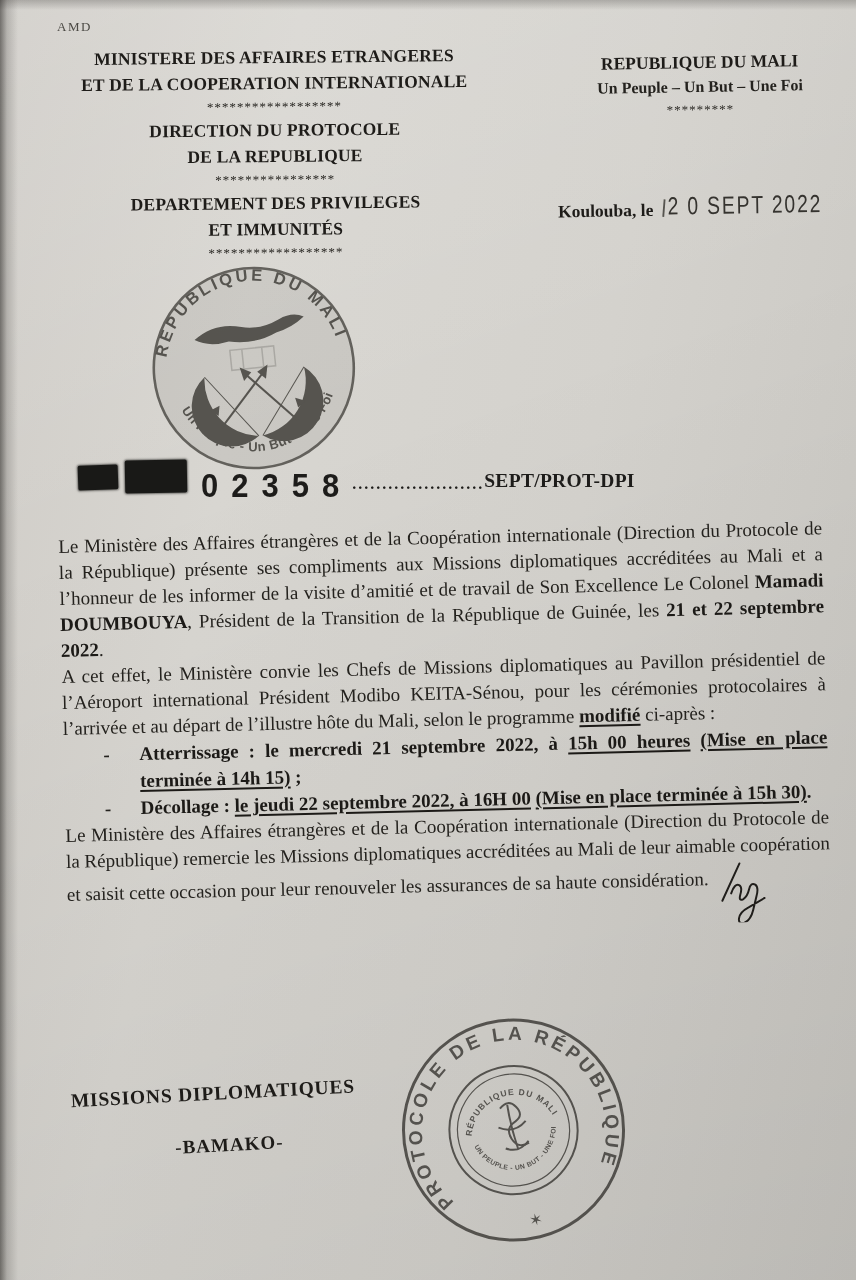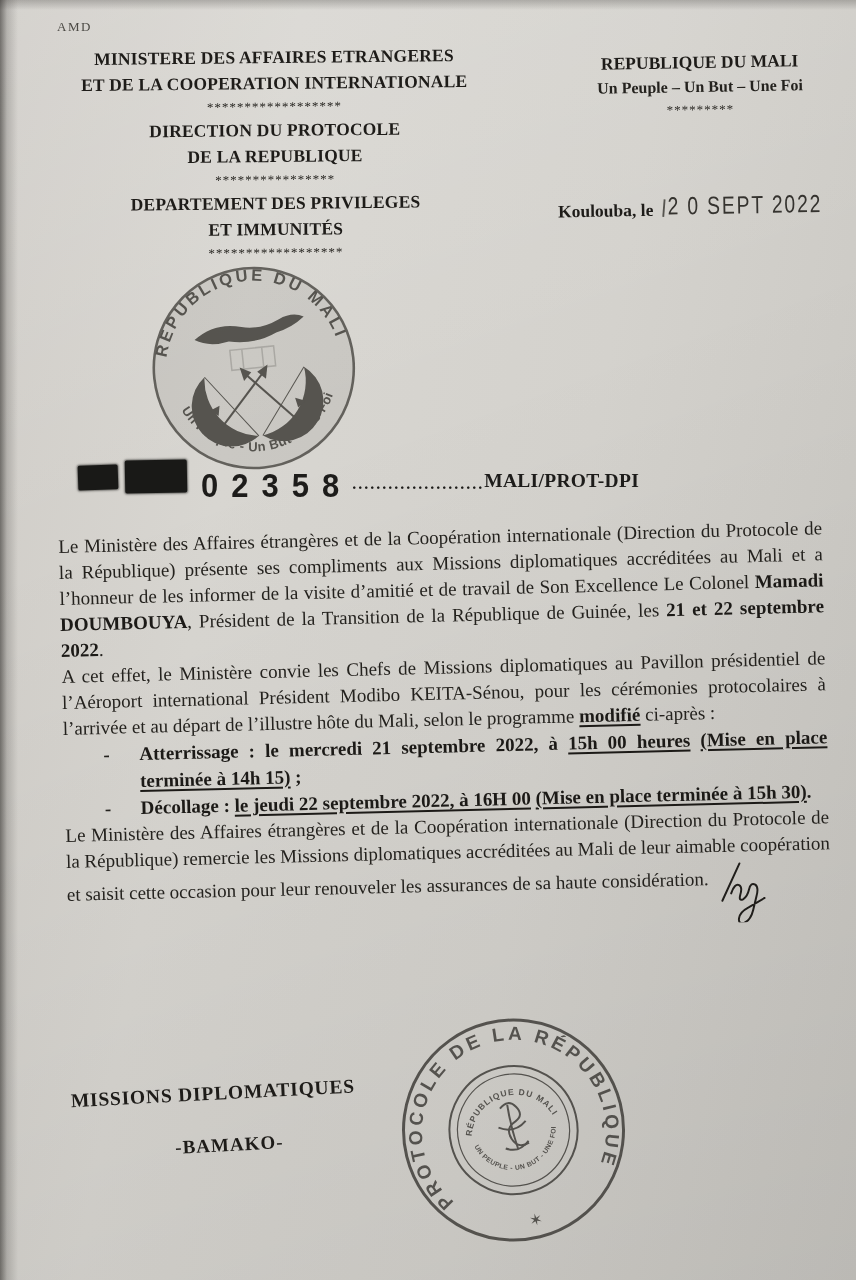--- a/index.html
+++ b/index.html
@@ -135,21 +135,21 @@
     </svg>
   </div>
 
   <div class="abs refline">
     <span class="blot blot1"></span>
     <span class="blot blot2"></span>
     <span class="numwrap">
       <span class="refnum">02358</span>
       <span class="refdots">......................</span>
     </span>
-    <span class="refsuffix">MALI/PROT-DPI</span>
+    <span class="refsuffix">SEPT/PROT-DPI</span>
   </div>
 
   <div class="abs bodytext">
     <p class="p1"><span>Le Ministère des Affaires étrangères et de la Coopération internationale (Direction du Protocole de la République) présente ses compliments aux Missions diplomatiques accréditées au Mali et a l’honneur de les informer de la visite d’amitié et de travail de Son Excellence Le Colonel </span><b>Mamadi DOUMBOUYA</b><span>, Président de la Transition de la République de Guinée, les </span><b>21 et 22 septembre 2022</b><span>.</span></p>
 
     <p class="p2"><span>A cet effet, le Ministère convie les Chefs de Missions diplomatiques au Pavillon présidentiel de l’Aéroport international Président Modibo KEITA-Sénou, pour les cérémonies protocolaires à l’arrivée et au départ de l’illustre hôte du Mali, selon le programme </span><b class="u">modifié</b><span> ci-après :</span></p>
 
     <div class="bullets">
       <div class="bullet">
         <span class="dash">-</span>

